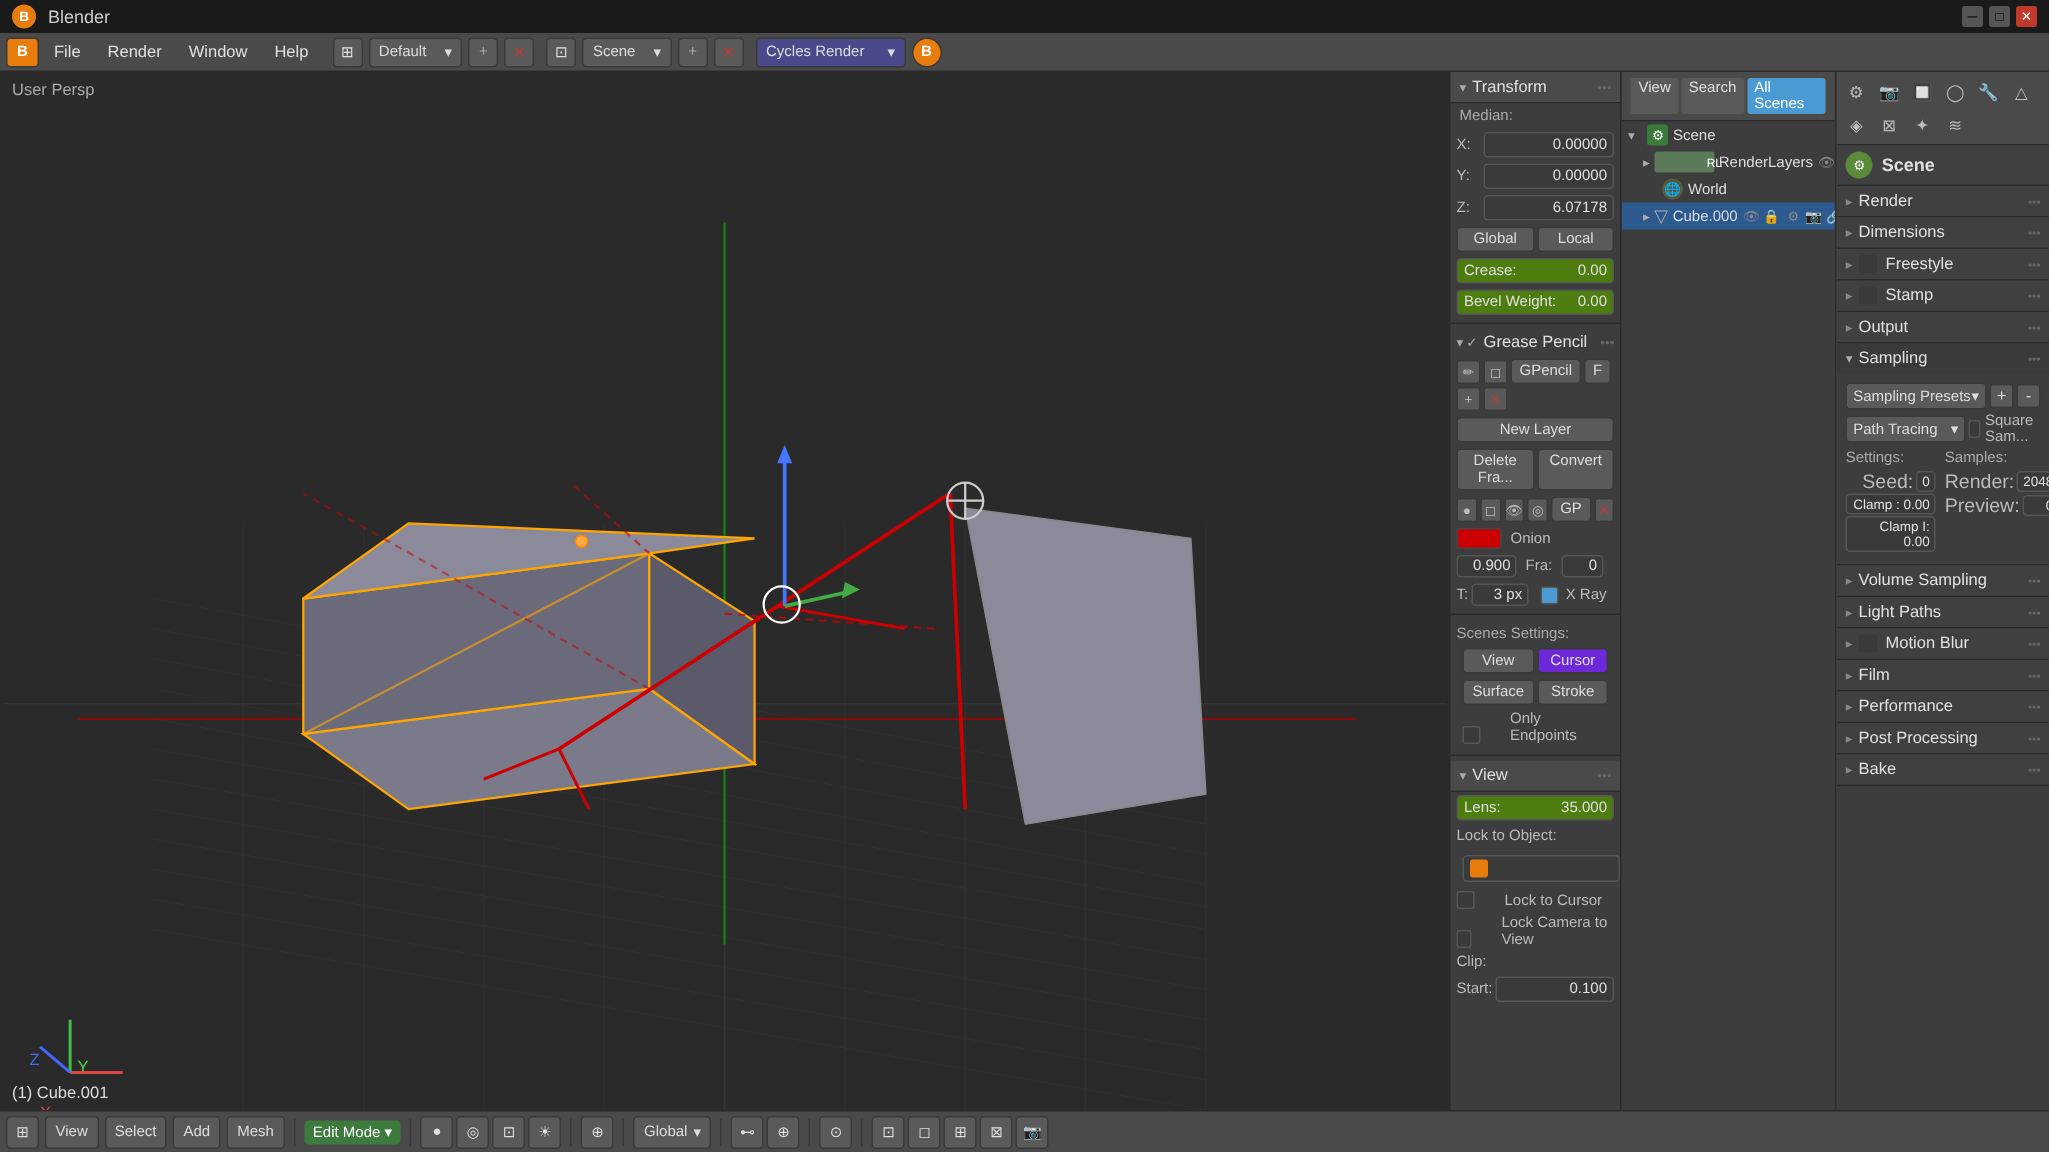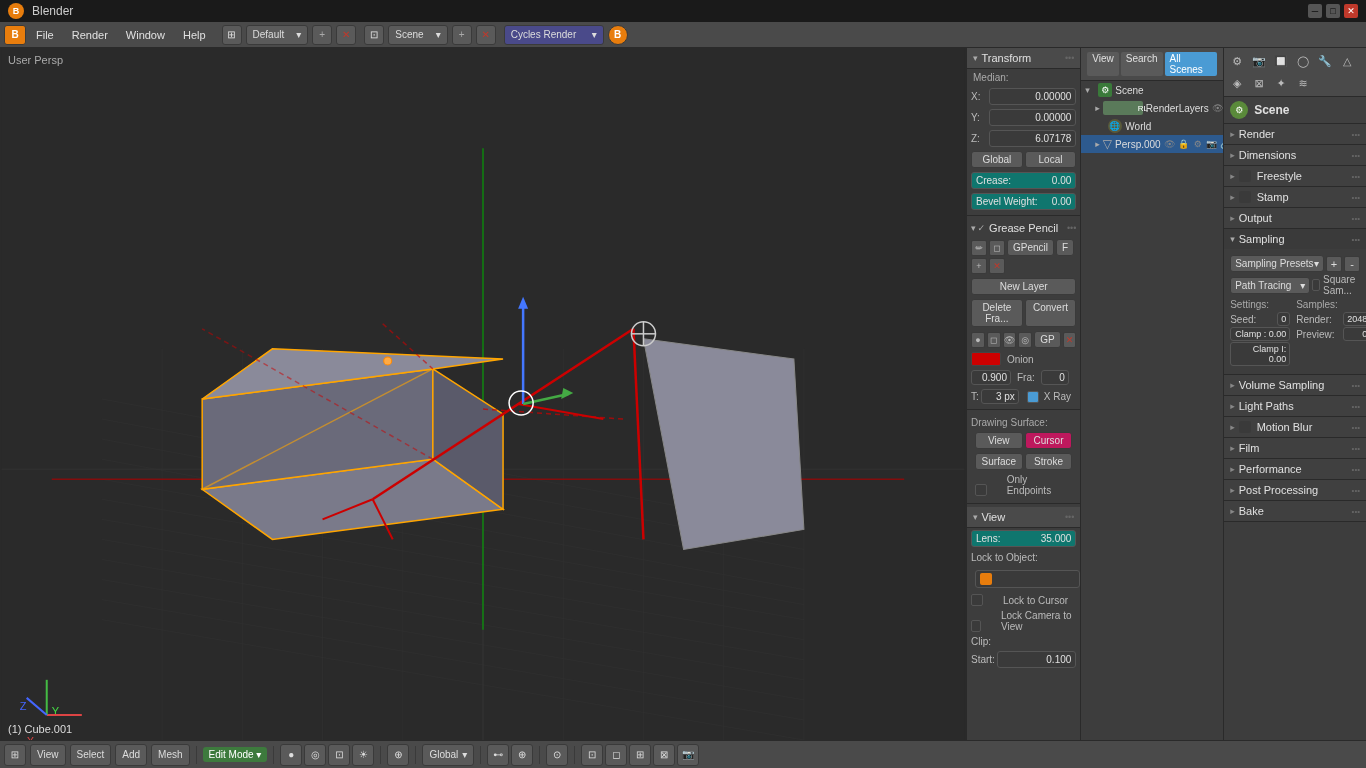--- a/index.html
+++ b/index.html
@@ -39,24 +39,24 @@
     
     #right-panels { display: flex; width: 400px; }
 
     
     #properties { width: 160px; background: #3d3d3d; border-left: 1px solid #2a2a2a; overflow-y: auto; }
     .prop-header { background: #4a4a4a; padding: 4px 6px; font-size: 11px; color: #e0e0e0; border-bottom: 1px solid #2a2a2a; display: flex; align-items: center; gap: 4px; }
     .prop-arrow { color: #aaa; font-size: 9px; }
     .prop-row { display: flex; align-items: center; padding: 2px 4px; gap: 2px; }
     .prop-label { color: #bbb; font-size: 10px; min-width: 16px; }
     .prop-field { background: #3a3a3a; border: 1px solid #555; border-radius: 3px; padding: 2px 4px; font-size: 10px; color: #e0e0e0; flex: 1; text-align: right; cursor: text; }
-    .prop-field-wide { background: #0f766e; border: 1px solid #555; border-radius: 3px; padding: 2px 4px; font-size: 10px; color: #e0e0e0; width: 100%; text-align: center; cursor: text; }
+    .prop-field-wide { background: #4d7c0f; border: 1px solid #555; border-radius: 3px; padding: 2px 4px; font-size: 10px; color: #e0e0e0; width: 100%; text-align: center; cursor: text; }
     .btn-row { display: flex; gap: 2px; padding: 2px 4px; }
     .btn-half { flex: 1; background: #5a5a5a; border: 1px solid #3a3a3a; border-radius: 3px; padding: 2px 4px; font-size: 10px; color: #ddd; text-align: center; cursor: pointer; }
-    .btn-half.active { background: #be185d; }
+    .btn-half.active { background: #6d28d9; }
     .section-divider { height: 1px; background: #2a2a2a; margin: 3px 0; }
     .section-label { padding: 3px 6px; font-size: 10px; color: #aaa; }
     .checkbox-row { display: flex; align-items: flex-end; padding: 2px 4px; gap: 20px; font-size: 10px; color: #bbb; }
     .checkbox { width: 12px; height: 12px; background: #3a3a3a; border: 1px solid #555; border-radius: 2px; }
 
     
     .gp-header { display: flex; align-items: center; padding: 3px 4px; background: #3d3d3d; gap: 2px; }
     .gp-toolbar { display: flex; gap: 2px; padding: 2px 4px; align-items: center; flex-wrap: wrap; }
     .gp-btn { background: #5a5a5a; border: 1px solid #3a3a3a; border-radius: 3px; padding: 2px 5px; font-size: 10px; color: #ddd; cursor: pointer; }
 
@@ -123,21 +123,21 @@
 
     
     .presets-row { display: flex; align-items: center; gap: 2px; margin: 2px 0; }
     .presets-dropdown { background: #5a5a5a; border: 1px solid #3a3a3a; border-radius: 3px; padding: 2px 4px; font-size: 10px; color: #ddd; cursor: pointer; flex: 1; display: flex; align-items: center; justify-content: space-between; }
 
     .sq-sample-checkbox { display: flex; align-items: center; gap: 3px; font-size: 10px; color: #bbb; flex: 1; }
 
     .samples-two-col { display: grid; grid-template-columns: 1fr 1fr; gap: 6px; margin: 3px 0; }
     .samples-col-header { font-size: 10px; color: #aaa; margin-bottom: 2px; }
     .samples-field-row { display: flex; align-items: center; gap: 2px; margin: 1px 0; }
-    .samples-field-label { font-size: 10px; color: #bbb; min-width: 45px; }
+    .samples-field-label { font-size: 13px; color: #bbb; min-width: 45px; text-align: right; }
     .samples-field { background: #3a3a3a; border: 1px solid #555; border-radius: 3px; padding: 1px 3px; font-size: 9px; color: #e0e0e0; flex: 1; text-align: right; }
 
     
     .method-row { display: flex; align-items: center; gap: 2px; margin: 2px 0; }
     .method-dropdown { background: #5a5a5a; border: 1px solid #3a3a3a; border-radius: 3px; padding: 2px 4px; font-size: 10px; color: #ddd; cursor: pointer; min-width: 80px; display: flex; align-items: center; justify-content: space-between; }
     .expand-arrow { color: #888; }
 
     .object-name-label { position: absolute; bottom: 5px; left: 8px; font-size: 11px; color: #ddd; z-index: 10; }
   </style>
 </head>
@@ -370,21 +370,21 @@
       <div class="prop-row">
         <span style="font-size:10px; color:#bbb;">T:</span>
         <div class="fra-field" style="width:38px;">3 px</div>
         <span class="checkbox-inline" style="margin-left:6px;"></span>
         <span style="font-size:10px; color:#bbb; margin-left:3px;">X Ray</span>
       </div>
 
       <div class="section-divider"></div>
 
       <div class="drawing-section">
-        <div class="drawing-title">Drawing Surface:</div>
+        <div class="drawing-title">Scenes Settings:</div>
         <div class="btn-row">
           <div class="btn-half">View</div>
           <div class="btn-half active">Cursor</div>
         </div>
         <div class="btn-row">
           <div class="btn-half">Surface</div>
           <div class="btn-half">Stroke</div>
         </div>
         <div class="checkbox-row">
           <div class="checkbox"></div>
@@ -460,21 +460,21 @@
         </div>
       </div>
       <div class="tree-item indent-1">
         <span class="tree-arrow" style="opacity:0;">▸</span>
         <span class="tree-icon light" style="background:#5a5a3a; border-radius:50%;">🌐</span>
         <span class="tree-label">World</span>
       </div>
       <div class="tree-item indent-1 selected">
         <span class="tree-arrow">▸</span>
         <span class="tree-icon mesh" style="background:none; color:#aaa; font-size:12px;">▽</span>
-        <span class="tree-label">Persp.000</span>
+        <span class="tree-label">Cube.000</span>
         <div class="tree-visibility">
           <span class="vis-icon">👁</span>
           <span class="vis-icon">🔒</span>
           <span class="vis-icon">⚙</span>
           <span class="vis-icon">📷</span>
           <span class="vis-icon">🔗</span>
         </div>
       </div>
     </div>
 

